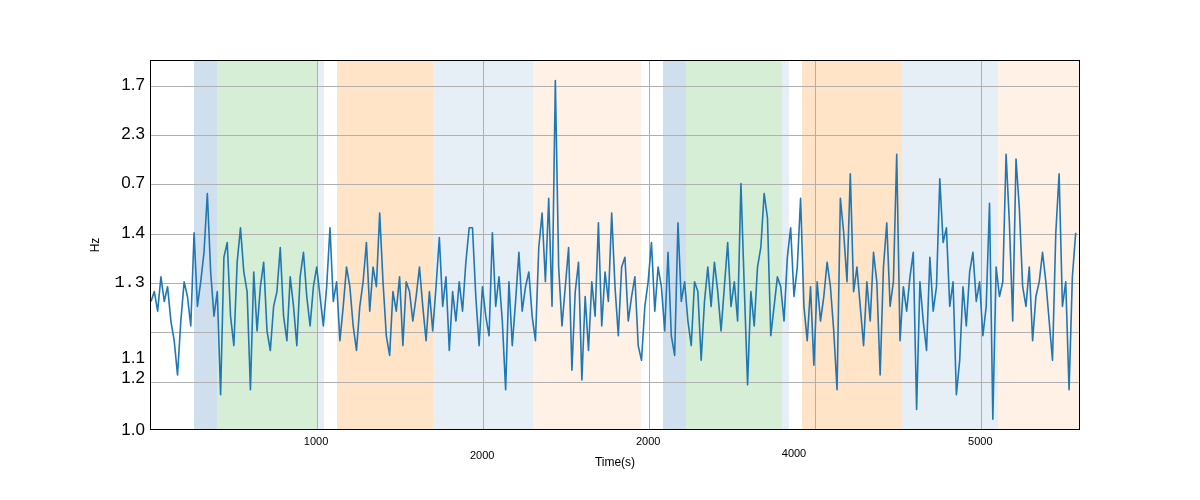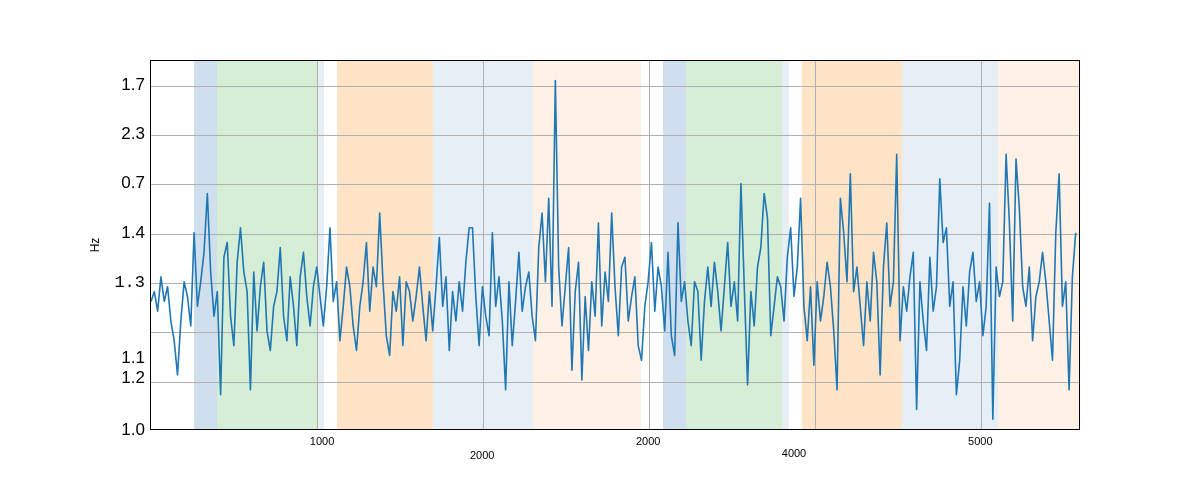--- a/index.html
+++ b/index.html
@@ -103,32 +103,33 @@
     stroke: #1f77b4;
     stroke-width: 1.6;
     stroke-linejoin: round;
   }
 </style>
 </head>
 <body>
 
 <div class="figure">
   <div class="ylabel">Hz</div>
+  <div class="xlabel">Time(s)</div>
   <div id="ytick-container">
       <div class="ytick-label" style="top: 430px;">1.0</div>
       <div class="ytick-label" style="top: 358px;">1.1</div>
       <div class="ytick-label" style="top: 331.333px; margin-top: 47px;">1.2</div>
       <div class="ytick-label" style="top: 282px; font-family: Liberation Mono, monospace;">1.3</div>
       <div class="ytick-label" style="top: 232.667px;">1.4</div>
       <div class="ytick-label" style="top: 183.333px;">0.7</div>
       <div class="ytick-label" style="top: 134px;">2.3</div>
       <div class="ytick-label" style="top: 84.6667px;">1.7</div>
     </div>
   <div id="xtick-container">
-      <div class="xtick-label" style="left: 316.071px; margin-left: 6px;">1000</div>
+      <div class="xtick-label" style="left: 316.071px;">1000</div>
       <div class="xtick-label" style="left: 482.143px; margin-top: 14px;">2000</div>
       <div class="xtick-label" style="left: 648.214px;">2000</div>
       <div class="xtick-label" style="left: 794px; margin-top: 12px;">4000</div>
       <div class="xtick-label" style="left: 980.357px;">5000</div>
     </div>
   <div class="plot-area">
     <div id="band-container">
         <div class="shaded-band band-blue" style="left: 43.1786px; width: 23.25px;"></div>
         <div class="shaded-band band-green" style="left: 66.4286px; width: 99.6429px;"></div>
         <div class="shaded-band band-lightblue" style="left: 166.071px; width: 6.64286px;"></div>

